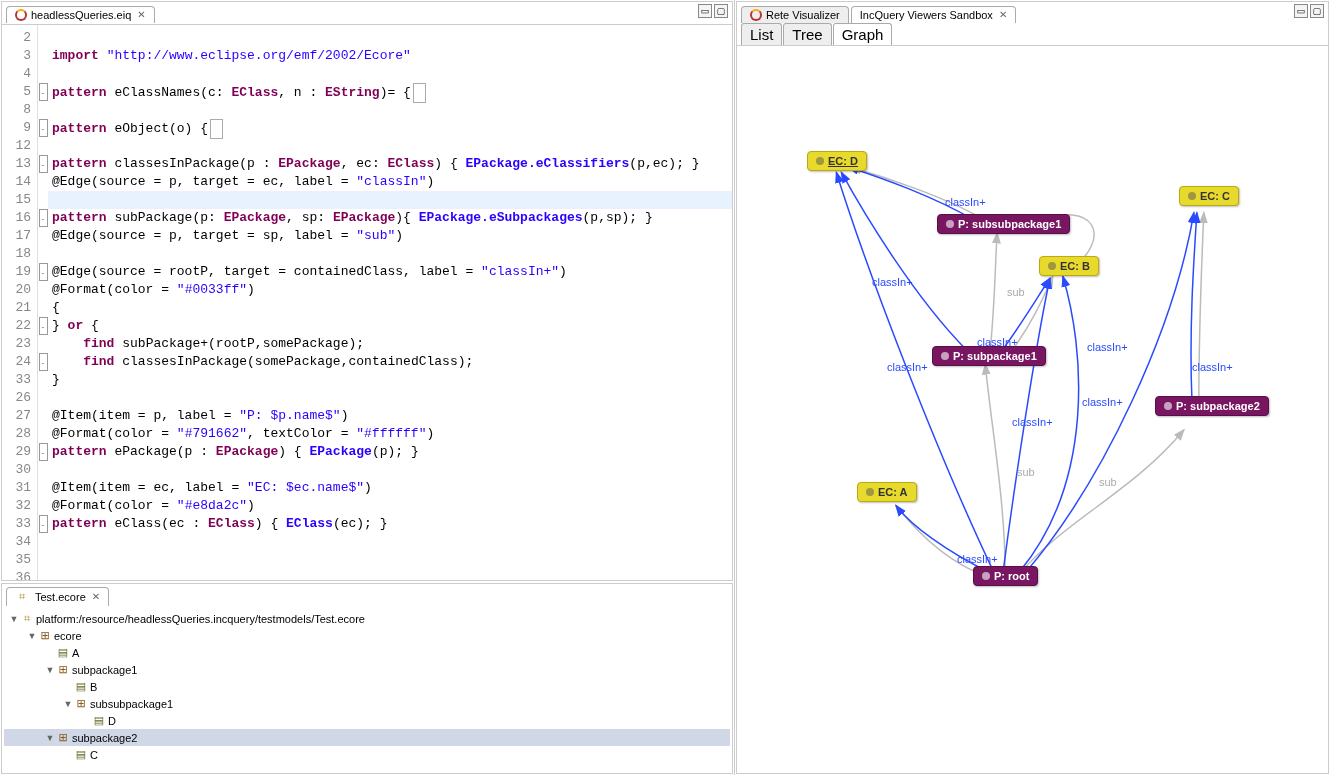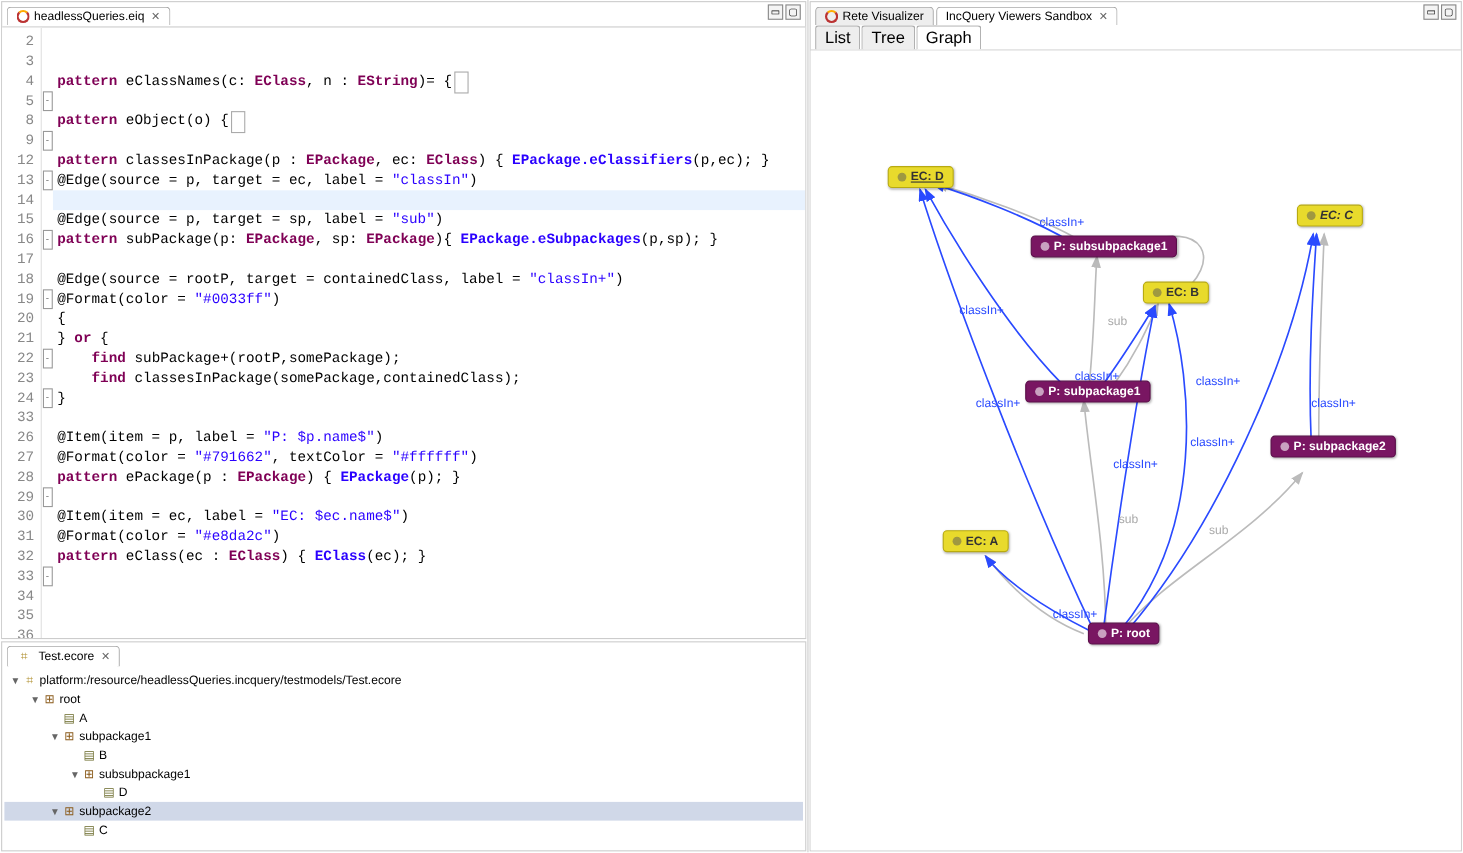--- a/index.html
+++ b/index.html
@@ -149,30 +149,31 @@
             <div></div>
             <div>
               <div class="foldmark">-</div>
             </div>
             <div></div>
             <div></div>
             <div></div>
           </div>
         <div class="code" id="code">
             <div class="line">&nbsp;</div>
+            <div class="line"><span class="kw">import</span> <span class="str">"http://www.eclipse.org/emf/2002/Ecore"</span></div>
             <div class="line">&nbsp;</div>
             <div class="line"><span class="kw">pattern</span> eClassNames(c: <span class="type">EClass</span>, n : <span class="type">EString</span>)= {<span class="foldbox">&nbsp;</span></div>
             <div class="line">&nbsp;</div>
             <div class="line"><span class="kw">pattern</span> eObject(o) {<span class="foldbox">&nbsp;</span></div>
             <div class="line">&nbsp;</div>
             <div class="line"><span class="kw">pattern</span> classesInPackage(p : <span class="type">EPackage</span>, ec: <span class="type">EClass</span>) { <span class="call">EPackage.eClassifiers</span>(p,ec); }</div>
             <div class="line">@Edge(source = p, target = ec, label = <span class="str">"classIn"</span>)</div>
             <div class="line hl">&nbsp;</div>
+            <div class="line"><span class="kw">pattern</span> subPackage(p: <span class="type">EPackage</span>, sp: <span class="type">EPackage</span>){ <span class="call">EPackage.eSubpackages</span>(p,sp); }</div>
             <div class="line">@Edge(source = p, target = sp, label = <span class="str">"sub"</span>)</div>
-            <div class="line"><span class="kw">pattern</span> subPackage(p: <span class="type">EPackage</span>, sp: <span class="type">EPackage</span>){ <span class="call">EPackage.eSubpackages</span>(p,sp); }</div>
             <div class="line">&nbsp;</div>
             <div class="line">@Edge(source = rootP, target = containedClass, label = <span class="str">"classIn+"</span>)</div>
             <div class="line">@Format(color = <span class="str">"#0033ff"</span>)</div>
             <div class="line">{</div>
             <div class="line">} <span class="kw">or</span> {</div>
             <div class="line">    <span class="kw">find</span> subPackage+(rootP,somePackage);</div>
             <div class="line">    <span class="kw">find</span> classesInPackage(somePackage,containedClass);</div>
             <div class="line">}</div>
             <div class="line">&nbsp;</div>
             <div class="line">@Item(item = p, label = <span class="str">"P: $p.name$"</span>)</div>
@@ -197,21 +198,21 @@
       </div>
       <div class="tree" id="tree">
           <div class="tree-row" style="padding-left: 4px;">
             <span class="twisty">▼</span>
             <span class="ticon file">⌗</span>
             <span>platform:/resource/headlessQueries.incquery/testmodels/Test.ecore</span>
           </div>
           <div class="tree-row" style="padding-left: 22px;">
             <span class="twisty">▼</span>
             <span class="ticon pkg">⊞</span>
-            <span>root</span>
+            <span>ecore</span>
           </div>
           <div class="tree-row" style="padding-left: 40px;">
             <span class="twisty"></span>
             <span class="ticon cls">▤</span>
             <span>A</span>
           </div>
           <div class="tree-row" style="padding-left: 40px;">
             <span class="twisty">▼</span>
             <span class="ticon pkg">⊞</span>
             <span>subpackage1</span>
@@ -307,37 +308,37 @@
             <span>EC: D</span>
           </div>
         <div class="gnode p" style="left:200px; top:168px;">
             <span class="dot"></span>
             <span>P: subsubpackage1</span>
           </div>
         <div class="gnode ec" style="left:302px; top:210px;">
             <span class="dot"></span>
             <span>EC: B</span>
           </div>
-        <div class="gnode ec" style="left:442px; top:140px;font-style:italic;">
+        <div class="gnode ec" style="left:442px; top:140px;">
             <span class="dot"></span>
             <span>EC: C</span>
           </div>
         <div class="gnode p" style="left:195px; top:300px;">
             <span class="dot"></span>
             <span>P: subpackage1</span>
           </div>
         <div class="gnode p" style="left:418px; top:350px;">
             <span class="dot"></span>
             <span>P: subpackage2</span>
           </div>
         <div class="gnode ec" style="left:120px; top:436px;">
             <span class="dot"></span>
             <span>EC: A</span>
           </div>
-        <div class="gnode p" style="left:252px; top:520px;">
+        <div class="gnode p" style="left:236px; top:520px;">
             <span class="dot"></span>
             <span>P: root</span>
           </div>
 
         <div class="glabel" style="left:135px; top:230px;">classIn+</div>
         <div class="glabel" style="left:150px; top:315px;">classIn+</div>
         <div class="glabel" style="left:275px; top:370px;">classIn+</div>
         <div class="glabel" style="left:350px; top:295px;">classIn+</div>
         <div class="glabel" style="left:455px; top:315px;">classIn+</div>
         <div class="glabel" style="left:345px; top:350px;">classIn+</div>

